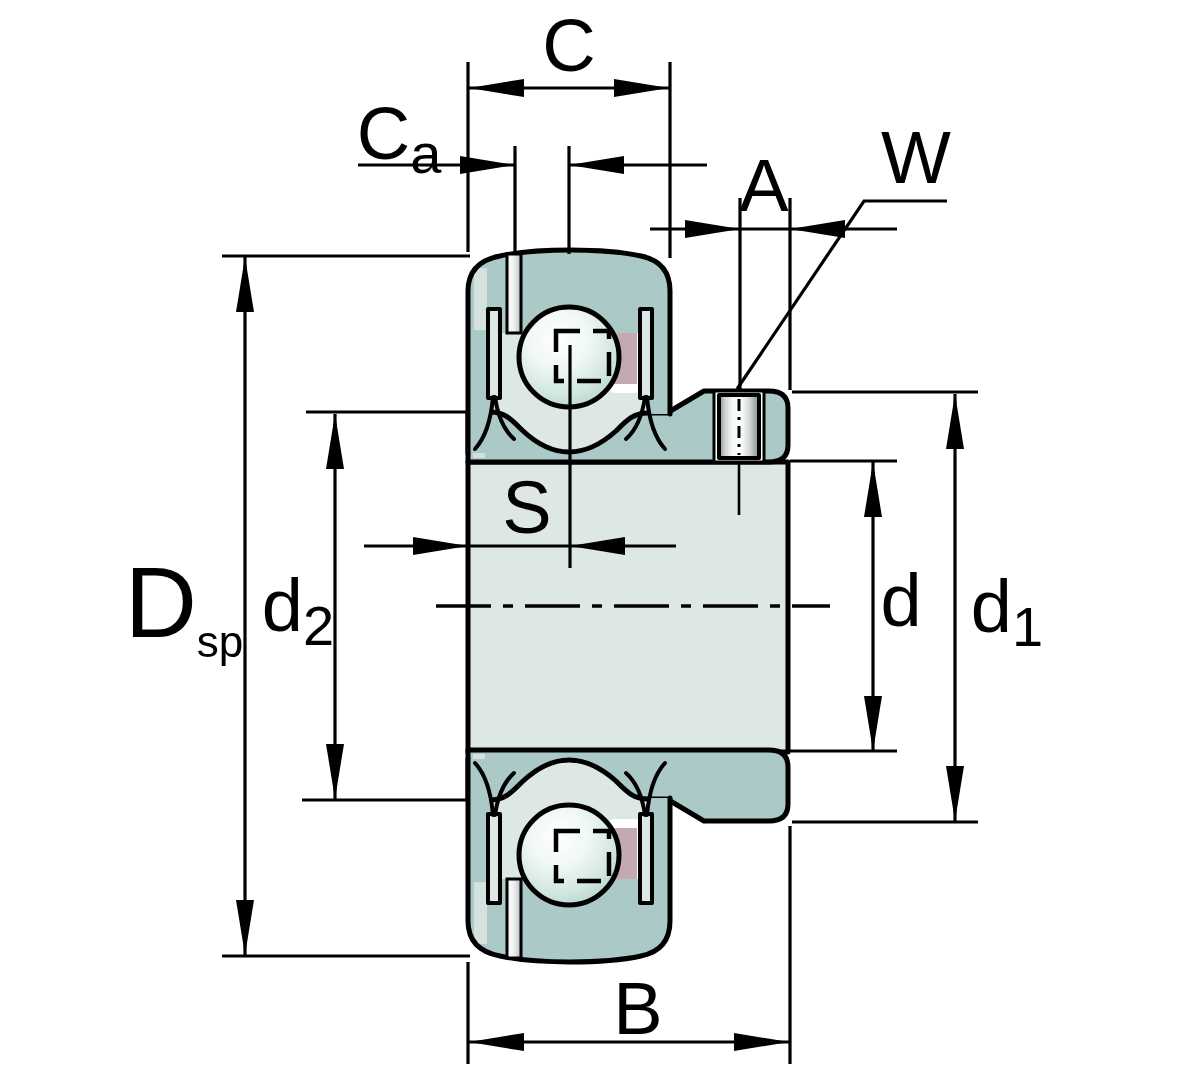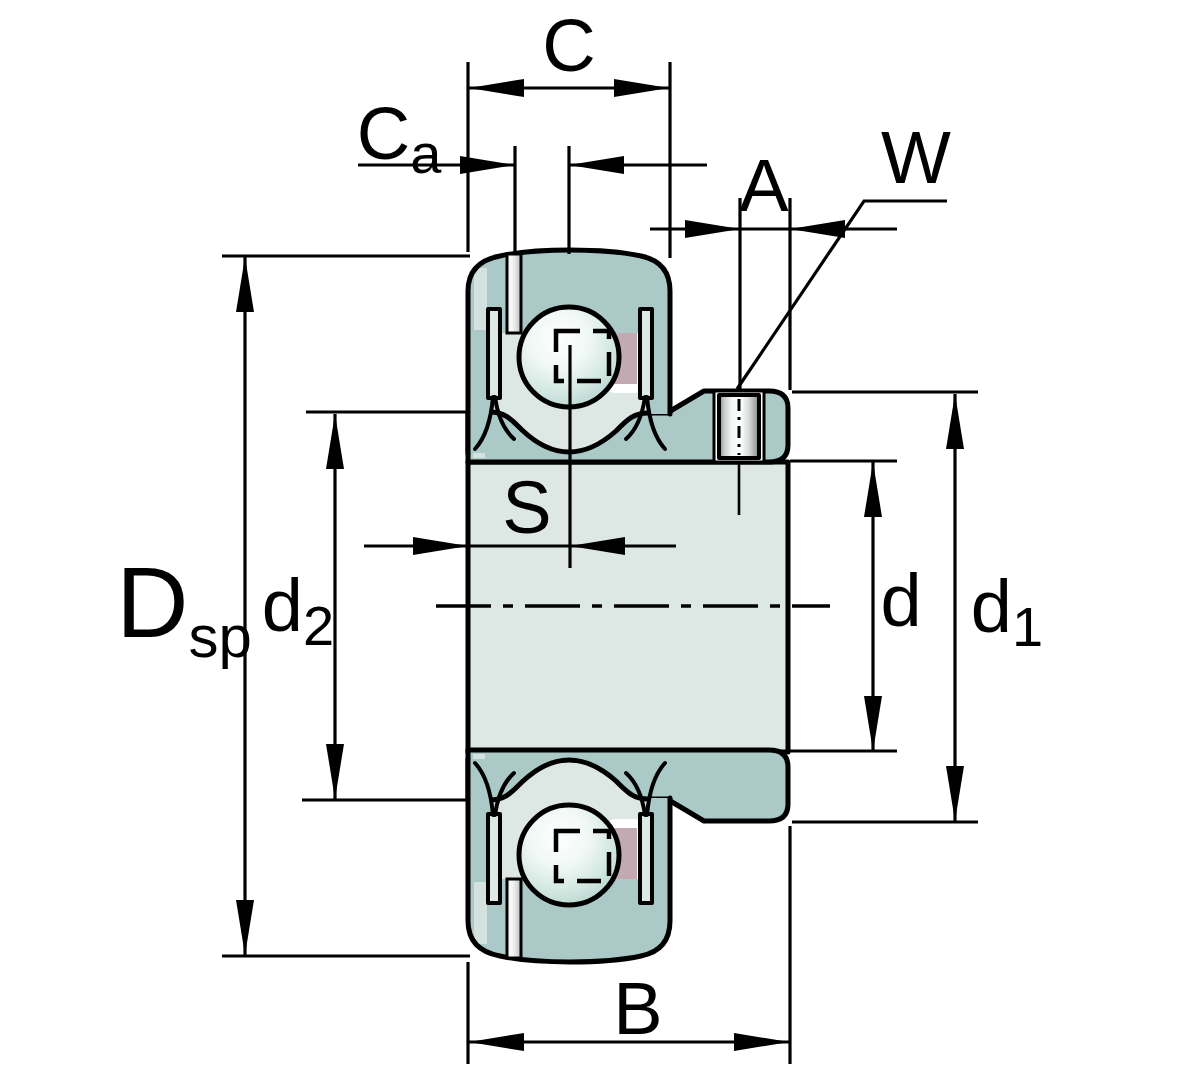--- a/index.html
+++ b/index.html
@@ -17,21 +17,21 @@
   .w5{stroke-width:5;stroke-linejoin:round;stroke-linecap:round;}
   .w4{stroke-width:4;stroke-linejoin:round;stroke-linecap:round;}
   .w3{stroke-width:3.2;stroke-linecap:butt;}
   .thin{stroke-width:2.6;}
   .arrow{fill:var(--c-outline,#000);stroke:none;}
   
   .lbl{position:absolute;transform:translate(-50%,-50%);display:flex;align-items:baseline;
        color:var(--c-outline,#000);font-size:74px;line-height:1;white-space:nowrap;}
   .lbl .sub{font-size:56px;position:relative;top:14px;line-height:1;}
   .lbl.big{font-size:100px;}
-  .lbl.big .sub{font-size:60px;top:20px;}
+  .lbl.big .sub{font-size:44px;top:20px;}
 </style>
 </head>
 <body>
 
 <div id="stage">
 
 <svg width="1200" height="1082" viewBox="0 0 1200 1082">
   <defs>
     <radialGradient id="ballGrad" cx="40%" cy="32%" r="78%">
       <stop offset="0%" stop-color="#ffffff"></stop>

